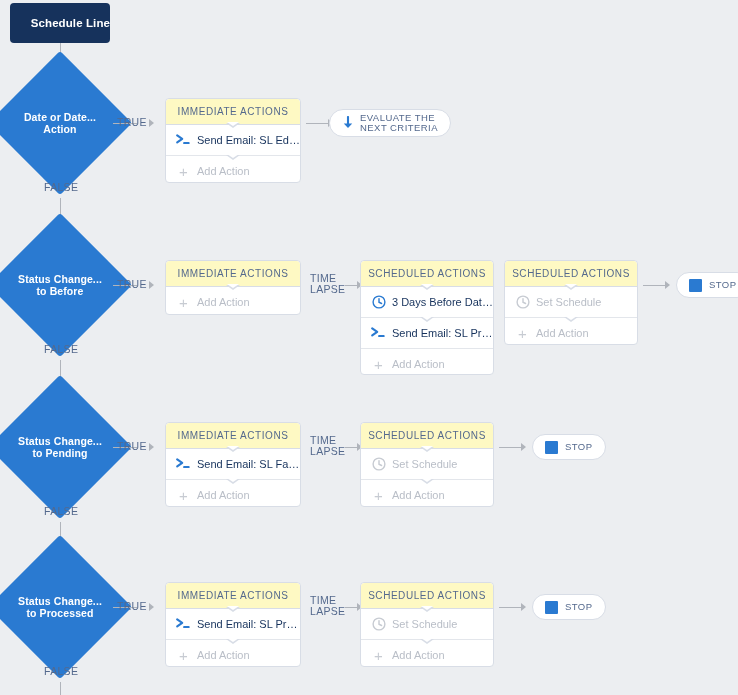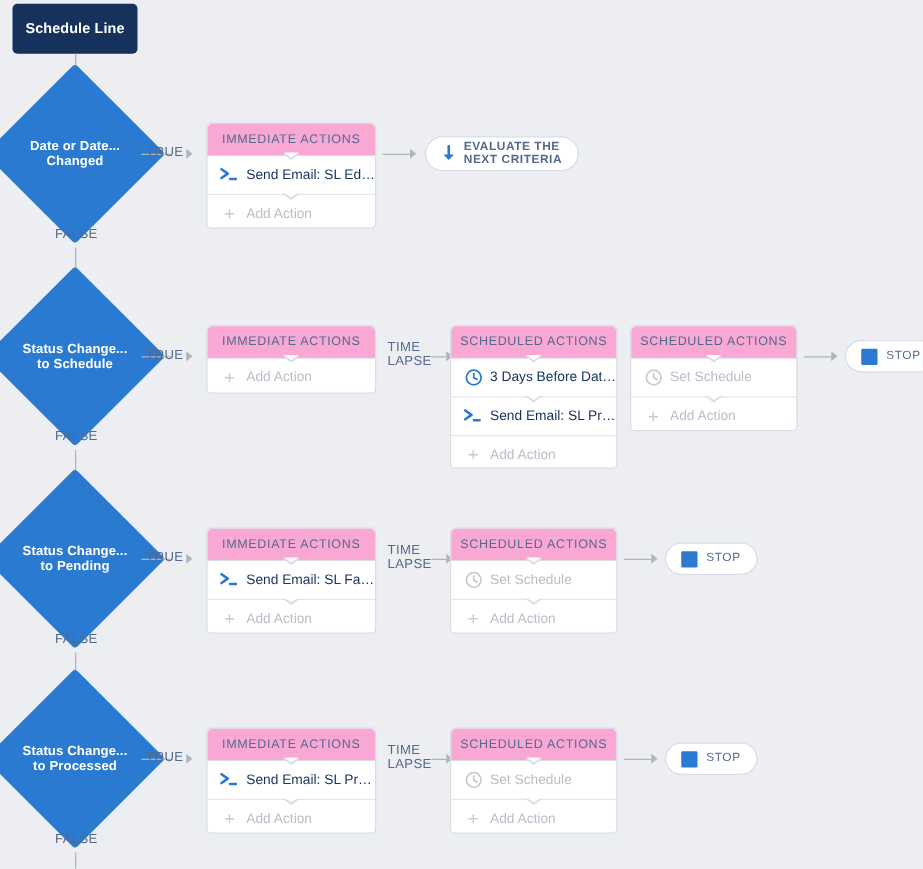--- a/index.html
+++ b/index.html
@@ -9,21 +9,21 @@
     font-family:"Liberation Sans", sans-serif;
     overflow:hidden;
     position:relative;
   }
   #canvas{position:absolute;inset:0;}
 
   
   .start-box{
     position:absolute;left:10px;top:3px;width:100px;height:40px;
     background:#16325c;border-radius:4px;
-    display:flex;align-items:center;justify-content:center;
+    display:flex;align-items:center;justify-content:flex-end;
     color:#fff;font-size:11.5px;font-weight:bold;letter-spacing:.1px;
   }
 
   
   .diamond{
     position:absolute;width:102px;height:102px;
     background:#2a7ad1;
     transform:rotate(45deg);
     border-radius:3px;
   }
@@ -54,21 +54,21 @@
   }
 
   
   .panel{
     position:absolute;background:#fff;border:1px solid #d8dde6;
     border-radius:4px;box-sizing:border-box;
   }
   .panel-head{
     height:25px;display:flex;align-items:center;justify-content:center;
     color:#54698d;font-size:10px;letter-spacing:.55px;
-    border-bottom:1px solid #d8dde6;background:#f9a8d4;
+    border-bottom:1px solid #d8dde6;background:#fef9c3;
     border-radius:4px 4px 0 0;
   }
   .panel-body{position:relative;}
   .notch{
     position:absolute;left:50%;top:0;transform:translate(-50%,-1px);
     width:0;height:0;
     border-left:7px solid transparent;border-right:7px solid transparent;
     border-top:5px solid #d8dde6;
   }
   .notch::after{
@@ -114,21 +114,21 @@
   <div class="start-box">
     <span>Schedule Line</span>
   </div>
 
   <div id="flow">
       <div class="vline" style="left:59.5px;top:43px;height:22px;"></div>
       <div class="arrow-down" style="left:56px;top:63px;"></div>
       <div class="diamond" style="left:9px;top:72px;"></div>
       <div class="diamond-label" style="left:2px;top:111px;">
         <div>Date or Date...</div>
-        <div>Changed</div>
+        <div>Action</div>
       </div>
       <div class="hline" style="left:113px;top:122.5px;width:24px;"></div>
       <div class="arrow-right" style="left:149px;top:119px;"></div>
       <div class="edge-label" style="left:117px;top:117px;">TRUE</div>
       <div class="edge-label" style="left:44px;top:182px;">FALSE</div>
       <div class="vline" style="left:59.5px;top:198px;height:32px;"></div>
       <div class="arrow-down" style="left:56px;top:230px;"></div>
       <div class="panel" style="left:165px;top:98px;width:136px;height:85px;">
         <div class="panel-head">
           <span>IMMEDIATE ACTIONS</span>
@@ -148,34 +148,34 @@
             <span class="ico">
               <span class="plus">+</span>
             </span>
             <span class="row-label">Add Action</span>
             <div class="notch"></div>
           </div>
         </div>
       </div>
       <div class="hline" style="left:306px;top:122.5px;width:22px;"></div>
       <div class="arrow-right" style="left:328px;top:119px;"></div>
-      <div class="pill" style="left:340px;top:109px;height:28px;font-weight:bold;">
+      <div class="pill" style="left:329px;top:109px;height:28px;">
         <span class="down-ico">
           <svg width="12" height="14" viewBox="0 0 12 14">
             <path d="M6 1 V10" stroke="#2a7ad1" stroke-width="2.1" stroke-linecap="round"></path>
             <path d="M1.8 7.6 L6 12 L10.2 7.6" fill="#2a7ad1"></path>
           </svg>
         </span>
         <span class="pill-text">EVALUATE THE
 NEXT CRITERIA</span>
       </div>
       <div class="diamond" style="left:9px;top:234px;"></div>
       <div class="diamond-label" style="left:2px;top:273px;">
         <div>Status Change...</div>
-        <div>to Schedule</div>
+        <div>to Before</div>
       </div>
       <div class="hline" style="left:113px;top:284.5px;width:24px;"></div>
       <div class="arrow-right" style="left:149px;top:281px;"></div>
       <div class="edge-label" style="left:117px;top:279px;">TRUE</div>
       <div class="edge-label" style="left:44px;top:344px;">FALSE</div>
       <div class="vline" style="left:59.5px;top:360px;height:32px;"></div>
       <div class="arrow-down" style="left:56px;top:392px;"></div>
       <div class="panel" style="left:165px;top:260px;width:136px;height:55px;">
         <div class="panel-head">
           <span>IMMEDIATE ACTIONS</span>

